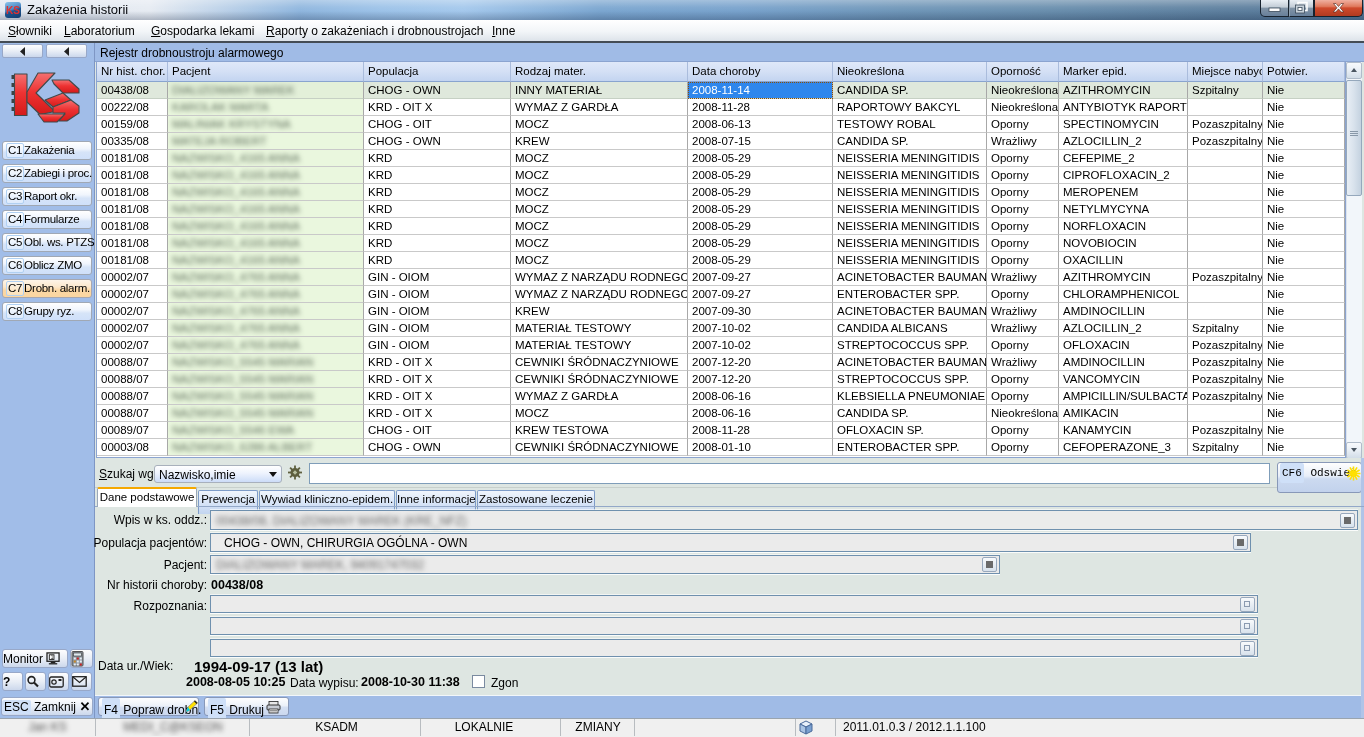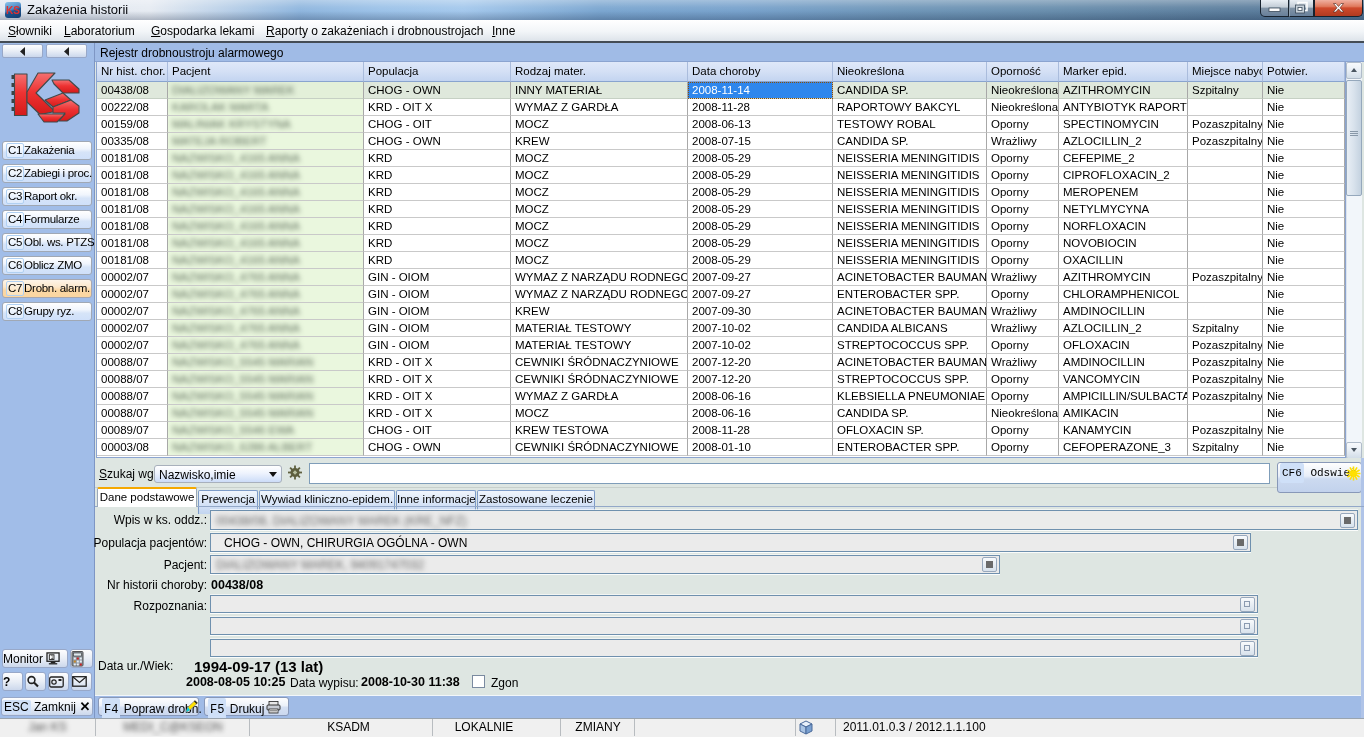--- a/index.html
+++ b/index.html
@@ -59,21 +59,21 @@
 
 .flabel{font-size:12px;color:#000;text-align:right;}
 .ffield{background:#ebebeb;border:1px solid #6f90ae;box-shadow:0 1px 0 rgba(255,255,255,.85),0 -1px 0 rgba(255,255,255,.6);}
 .fbtn{position:absolute;width:15px;height:15px;background:linear-gradient(180deg,#f8fafc,#d8e2ec);border:1px solid #98a8bc;border-radius:2px;}
 .fbtn i{position:absolute;left:3px;top:3px;width:7px;height:7px;background:#6a6a6a;}
 .fbtn i.o{background:none;border:1px solid #8a9ab0;width:6px;height:6px;}
 .bold{font-weight:bold;}
 
 #fbar{left:95px;top:695px;width:1269px;height:23px;background:#a0bbe6;border-top:1px solid #f2f6fa;}
 .fkbtn{top:697px;height:19px;background:linear-gradient(180deg,#fefefe 0%,#ecf1f9 45%,#d4dff2 55%,#cbd8ee 100%);border:1px solid #8898b8;border-radius:3px;font-size:12px;line-height:17px;white-space:nowrap;}
-.fkbtn .chip{display:inline-block;background:#cfe0f8;border-radius:2px;padding:4px 2px;margin-left:3px;font-family:Liberation Mono, monospace;}
+.fkbtn .chip{display:inline-block;background:#cfe0f8;border-radius:2px;padding:4px 2px;margin-left:3px;}
 
 #statusbar{left:0;top:718px;width:1364px;height:19px;background:#f0f0f0;border-top:1px solid #9aa4ae;font-size:11px;color:#000;}
 .seg{top:719px;height:17px;border-right:1px solid #b8bcc0;line-height:17px;text-align:center;overflow:hidden;}
 </style></head>
 <body>
 
 <div class="abs" id="titlebar"></div>
 <div class="abs" id="appicon"><svg width="16" height="16" viewBox="0 0 16 16">
       <text x="1" y="12" font-size="10" font-weight="bold" fill="#e03030" font-family="Liberation Sans">KS</text>
     </svg></div>
@@ -572,21 +572,21 @@
         <rect x="3" y="0.5" width="9" height="4" fill="#e8e8e8" stroke="#222" stroke-width="0.8"></rect>
         <rect x="1" y="4" width="13" height="5" rx="1" fill="#c8ccd4" stroke="#222" stroke-width="0.9"></rect>
         <rect x="3" y="8" width="9" height="4" fill="#fff" stroke="#222" stroke-width="0.8"></rect>
         <line x1="4" y1="9.5" x2="11" y2="9.5" stroke="#666" stroke-width="0.7"></line>
         <line x1="4" y1="11" x2="11" y2="11" stroke="#666" stroke-width="0.7"></line>
       </svg></span></div>
 
 <div class="abs" id="statusbar"></div>
 <div class="abs seg" style="left:0;width:96px;"><span class="blur" style="color:#555;">Jan KS</span></div>
 <div class="abs seg" style="left:97px;width:153px;"><span class="blur" style="color:#555;">MEDI_C@KSEON</span></div>
-<div class="abs seg" style="left:265px;width:168px;">KSADM</div>
+<div class="abs seg" style="left:253px;width:168px;">KSADM</div>
 <div class="abs seg" style="left:408px;width:153px;">LOKALNIE</div>
 <div class="abs seg" style="left:562px;width:73px;">ZMIANY</div>
 <div class="abs seg" style="left:636px;width:160px;"></div>
 <div class="abs" style="left:798px;top:720px;"><svg width="16" height="15" viewBox="0 0 16 15">
       <polygon points="8,1 14,4 8,7 2,4" fill="#e8f0fa" stroke="#4a6a9a"></polygon>
       <polygon points="2,4 8,7 8,14 2,11" fill="#aac4e4" stroke="#4a6a9a"></polygon>
       <polygon points="14,4 8,7 8,14 14,11" fill="#7aa0d0" stroke="#4a6a9a"></polygon>
     </svg></div>
 <div class="abs seg" style="left:816px;width:20px;"></div>
 <div class="abs seg" style="left:837px;width:527px;text-align:left;padding-left:6px;border-right:none;">2011.01.0.3 / 2012.1.1.100</div>

